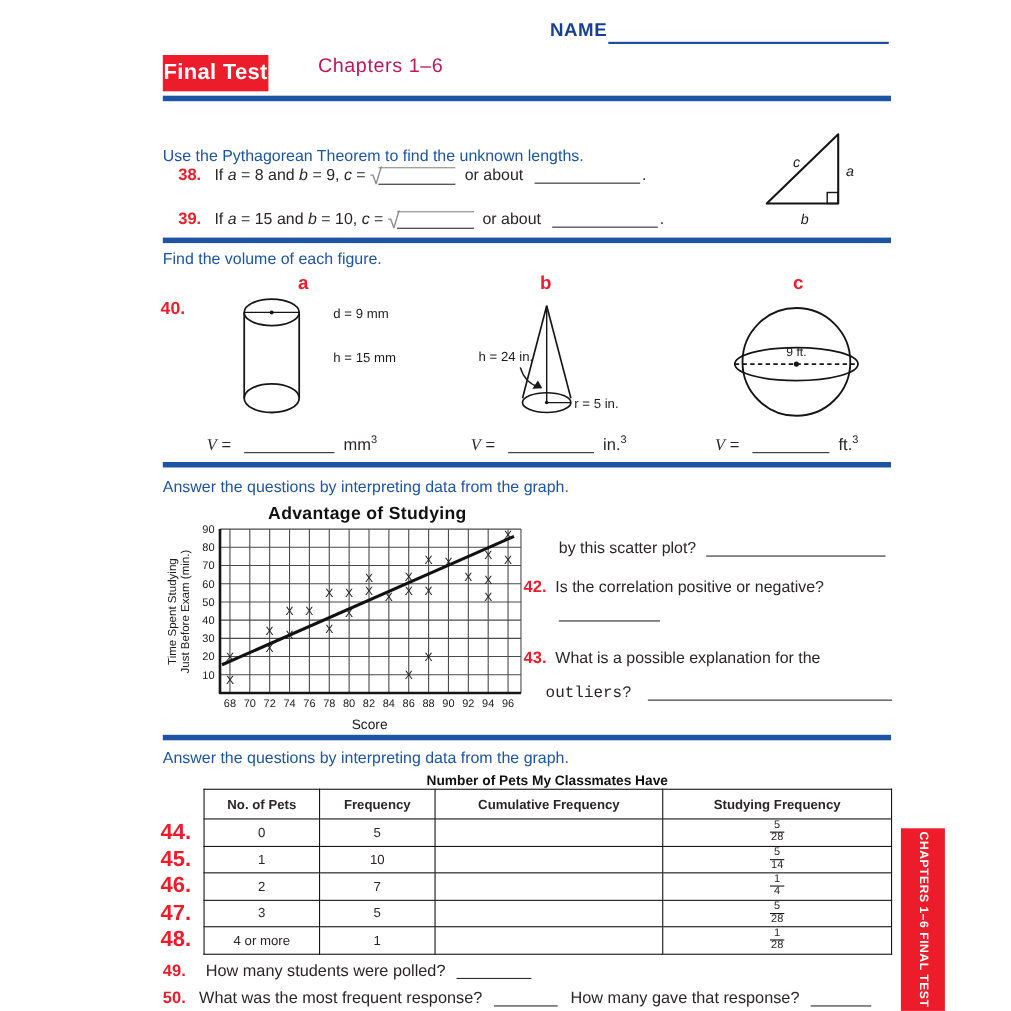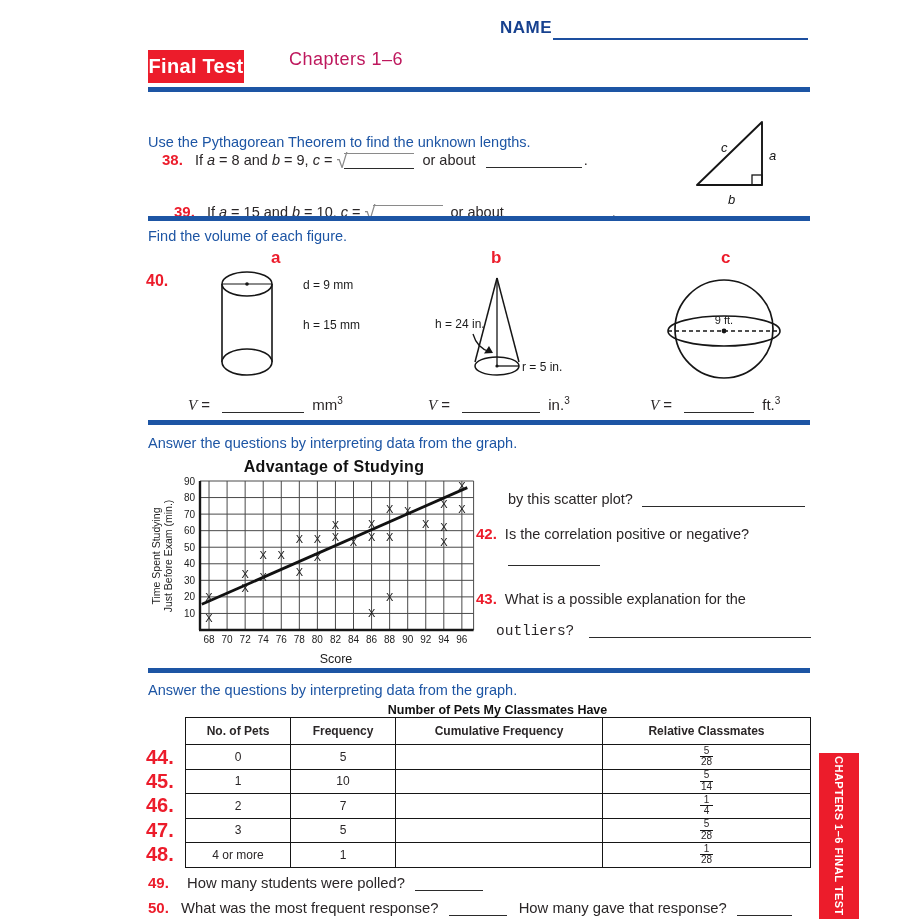--- a/index.html
+++ b/index.html
@@ -64,21 +64,21 @@
   <div class="qline" style="left:162px;top:150px;">
     <span class="qnum">38.</span>
     <span>If</span> <i>a</i>
     <span>= 8 and</span> <i>b</i>
     <span>= 9,</span> <i>c</i>
     <span>=</span><span class="radical"><span class="rad-glyph">√</span><span class="rad-box"></span></span>
     <span>or about</span>
     <span class="blank" style="width:96px;margin:0 2px 0 6px;"></span><span>.</span>
   </div>
 
-  <div class="qline" style="left:162px;top:202px;margin-left:12px;">
+  <div class="qline" style="left:162px;top:190px;">
     <span class="qnum">39.</span>
     <span>If</span> <i>a</i>
     <span>= 15 and</span> <i>b</i>
     <span>= 10,</span> <i>c</i>
     <span>=</span><span class="radical"><span class="rad-glyph">√</span><span class="rad-box"></span></span>
     <span>or about</span>
     <span class="blank" style="width:96px;margin:0 2px 0 6px;"></span><span>.</span>
   </div>
 
   <svg class="abs" style="left:688px;top:112px;" width="122" height="100">
@@ -264,21 +264,21 @@
           <col style="width:105px">
           <col style="width:105px">
           <col style="width:207px">
           <col style="width:208px">
         </colgroup>
       <thead>
           <tr>
         <th>No. of Pets</th>
         <th>Frequency</th>
         <th>Cumulative Frequency</th>
-        <th>Relative Classmates</th>
+        <th>Studying Frequency</th>
       </tr>
         </thead>
       <tbody>
           <tr>
             <td>0</td>
             <td>5</td>
             <td></td>
             <td><span class="frac"><span class="num">5</span><span class="den">28</span></span></td>
           </tr>
           <tr>

